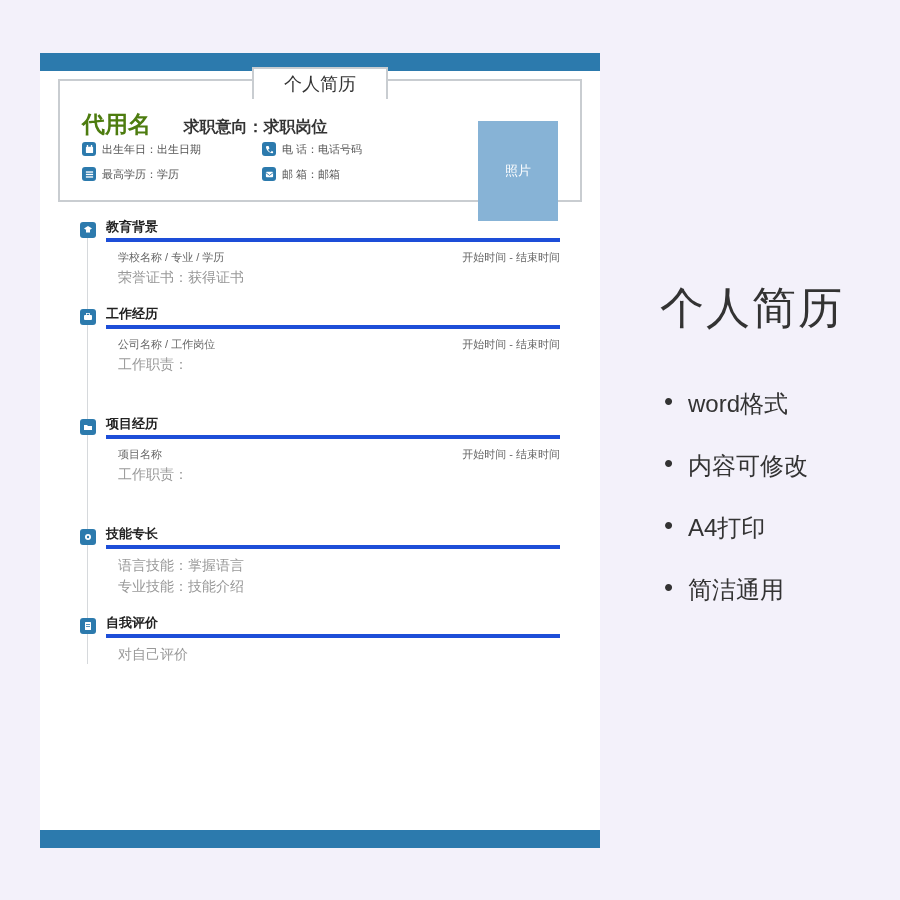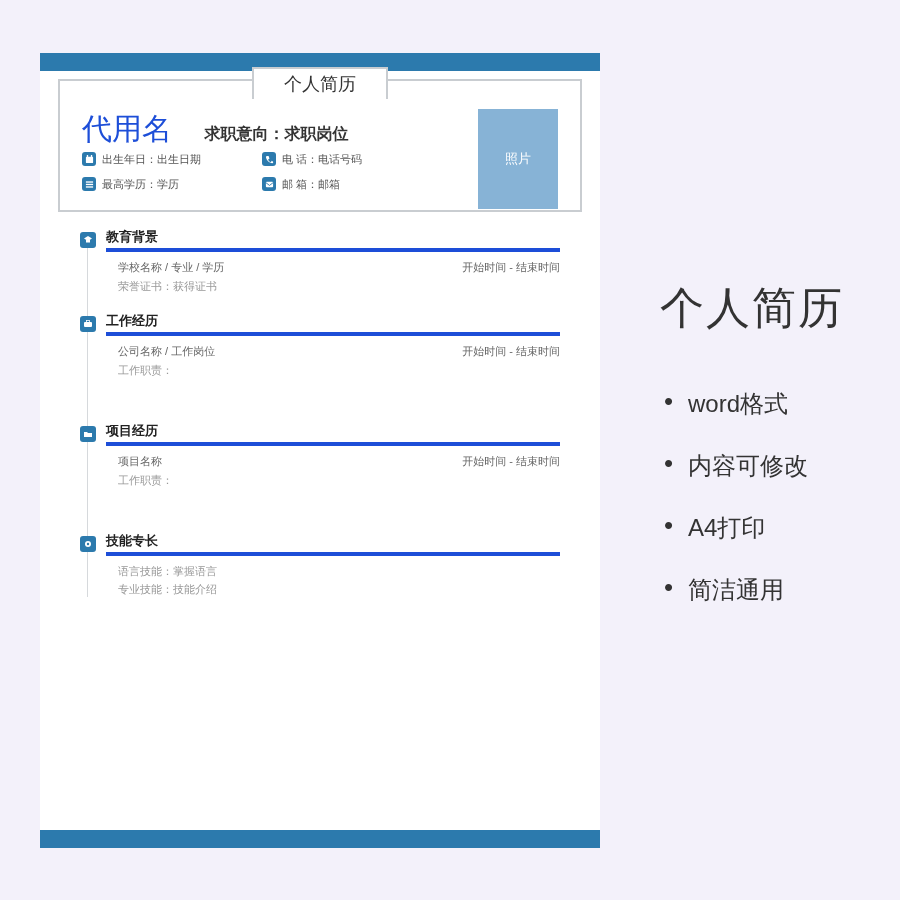--- a/index.html
+++ b/index.html
@@ -31,23 +31,23 @@
   top: -14px; left: 50%;
   transform: translateX(-50%);
   background: #fff;
   border: 2px solid #c9cdd1;
   border-bottom: none;
   padding: 3px 30px;
   font-size: 18px;
   color: #333;
 }
 .name {
-  font-size: 30px;
-  font-weight: normal;
-  color: #1d4ed8;
+  font-size: 23px;
+  font-weight: bold;
+  color: #4d7c0f;
   display: inline-block;
 }
 .intention {
   font-size: 16px;
   color: #333;
   font-weight: bold;
   margin-left: 28px;
 }
 .info-grid {
   margin-top: 2px;
@@ -61,21 +61,21 @@
 .mini-icon {
   width: 14px; height: 14px;
   background: #2c7aad;
   border-radius: 3px;
   display: flex; align-items: center; justify-content: center;
   flex-shrink: 0;
 }
 .mini-icon svg { width: 9px; height: 9px; fill: #fff; }
 .photo-box {
   position: absolute;
-  right: 22px; top: 28px;
+  right: 22px; top: 40px;
   width: 80px; height: 100px;
   background: #87b3d6;
   display: flex; align-items: center; justify-content: center;
   color: #fff; font-size: 13px;
 }
 .body-area {
   padding: 4px 40px 0 40px;
   position: relative;
 }
 .timeline {
@@ -105,21 +105,21 @@
   padding-bottom: 2px;
   border-bottom: 4px solid #1d4ed8;
   flex: 1;
 }
 .section-body {
   margin-left: 38px;
   font-size: 11px;
   color: #666;
 }
 .row { display: flex; justify-content: space-between; margin-bottom: 4px; }
-.muted { color: #999; font-size: 11px; }
+.muted { color: #999; font-size: 14px; }
 .tall { min-height: 60px; }
 .skill-line { margin-bottom: 3px; }
 .side-panel {
   margin-left: 60px;
   padding-top: 14px;
 }
 .side-title {
   font-size: 44px;
   color: #333;
   letter-spacing: 2px;
@@ -265,20 +265,35 @@
             </svg>
           </span>
         <span class="section-title">技能专长</span>
       </div>
       <div class="section-body">
         <div class="muted skill-line">语言技能：掌握语言</div>
         <div class="muted skill-line">专业技能：技能介绍</div>
       </div>
     </div>
 
+    <div class="section">
+      <div class="section-head">
+        <span class="section-icon">
+            <svg viewBox="0 0 10 10">
+              <rect x="2" y="1" width="6" height="8" rx="0.5"></rect>
+              <rect x="3" y="3" width="4" height="0.8" fill="#2c7aad"></rect>
+              <rect x="3" y="5" width="4" height="0.8" fill="#2c7aad"></rect>
+            </svg>
+          </span>
+        <span class="section-title">自我评价</span>
+      </div>
+      <div class="section-body">
+        <div class="muted">对自己评价</div>
+      </div>
+    </div>
 
   </div>
   <div class="bottom-bar"></div>
 </div>
 
 <div class="side-panel">
   <div class="side-title">个人简历</div>
   <ul class="feature-list">
     <li>word格式</li>
     <li>内容可修改</li>

